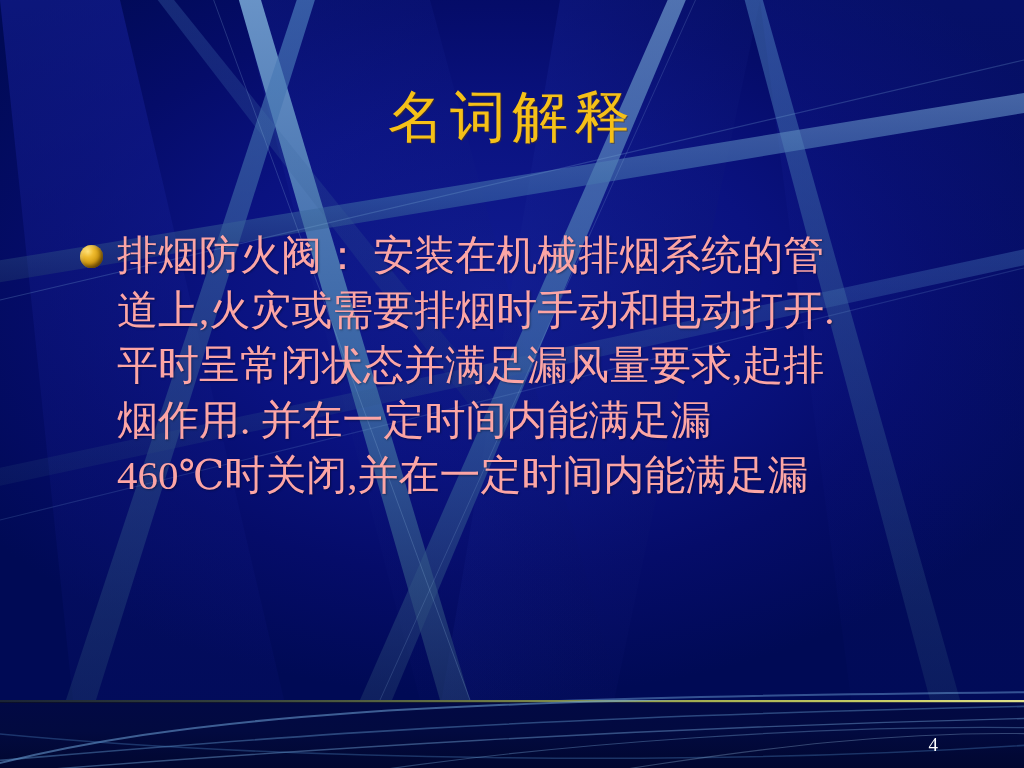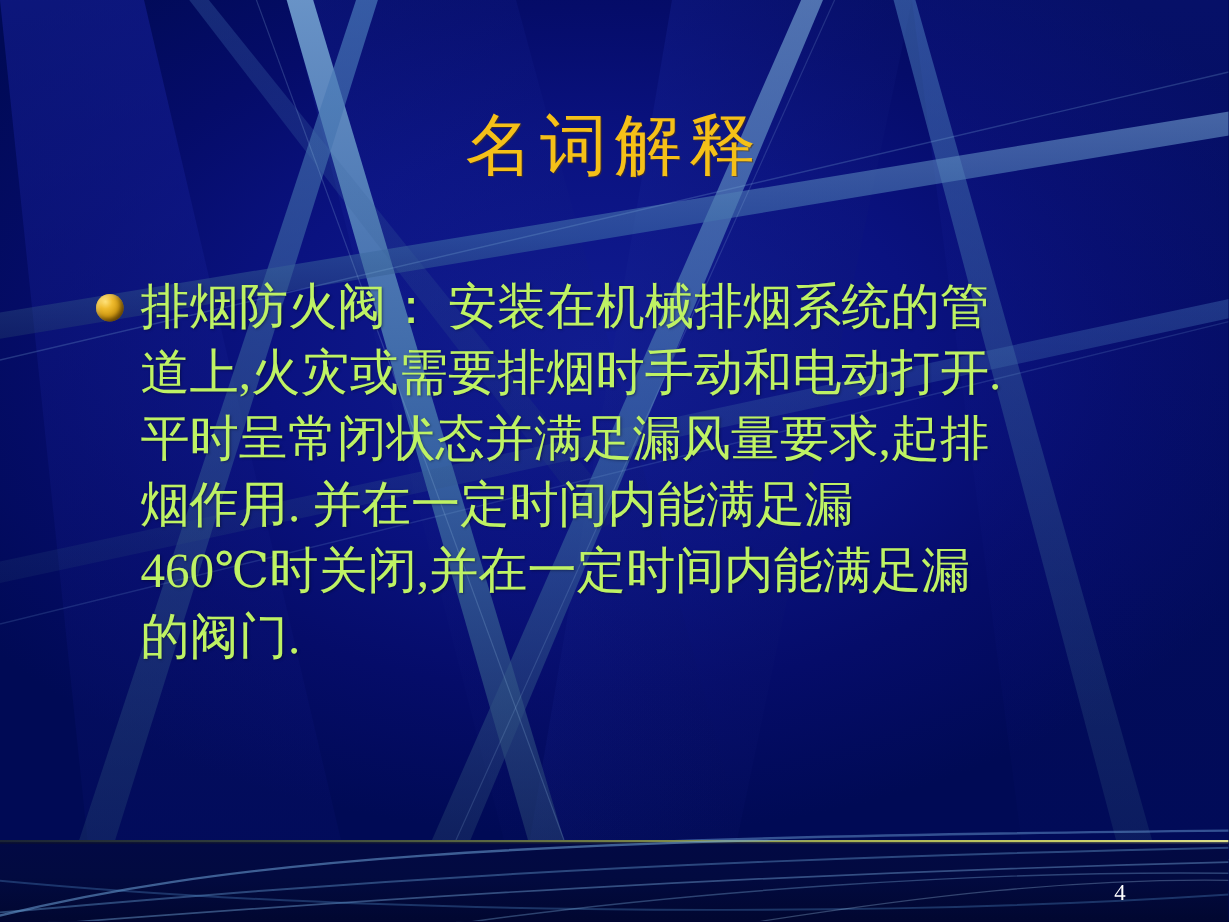--- a/index.html
+++ b/index.html
@@ -63,21 +63,21 @@
   .title {
     position: absolute;
     left: 0;
     right: 0;
     top: 92px;
     text-align: center;
     color: #F5C018;
     font-size: 56px;
     line-height: 1.05;
     letter-spacing: 6px;
-    font-family: Liberation Sans, sans-serif;
+    font-family: Liberation Mono, monospace;
     text-shadow: 1px 1px 0 rgba(90,55,0,0.55);
     white-space: nowrap;
   }
 
   
   .body-block {
     position: absolute;
     left: 80px;
     top: 228px;
     width: 880px;
@@ -92,21 +92,21 @@
     height: 23px;
     margin-top: 17px;
     margin-right: 14px;
     border-radius: 50%;
     background:
       radial-gradient(circle at 34% 28%, #FFE27A 0%, #EFBB2E 26%, #D09A12 55%, #9A6C08 82%, #6E4B05 100%);
     box-shadow: inset -2px -2px 4px rgba(70,45,0,0.75), inset 2px 2px 3px rgba(255,235,160,0.45);
   }
   .body-text {
     flex: 1 1 auto;
-    color: #bef264;
+    color: #fca5a5;
     font-size: 41px;
     line-height: 55px;
     font-family: "Liberation Serif", "DejaVu Serif", serif;
     letter-spacing: 0px;
     text-shadow: 1px 1px 2px rgba(0,0,0,0.35);
   }
   .body-line {
     white-space: pre;
     display: block;
   }
@@ -198,20 +198,19 @@
 
   <div class="body-block">
     <div class="bullet-row">
       <span class="bullet-marker"></span>
       <div class="body-text">
         <span class="body-line">排烟防火阀： 安装在机械排烟系统的管</span>
         <span class="body-line">道上,火灾或需要排烟时手动和电动打开.</span>
         <span class="body-line">平时呈常闭状态并满足漏风量要求,起排</span>
         <span class="body-line">烟作用. 并在一定时间内能满足漏</span>
         <span class="body-line">460℃时关闭,并在一定时间内能满足漏</span>
-        <span class="body-line">的阀门.</span>
       </div>
     </div>
   </div>
 
   <div class="page-num">4</div>
 
 </div>
 
 </body></html>

